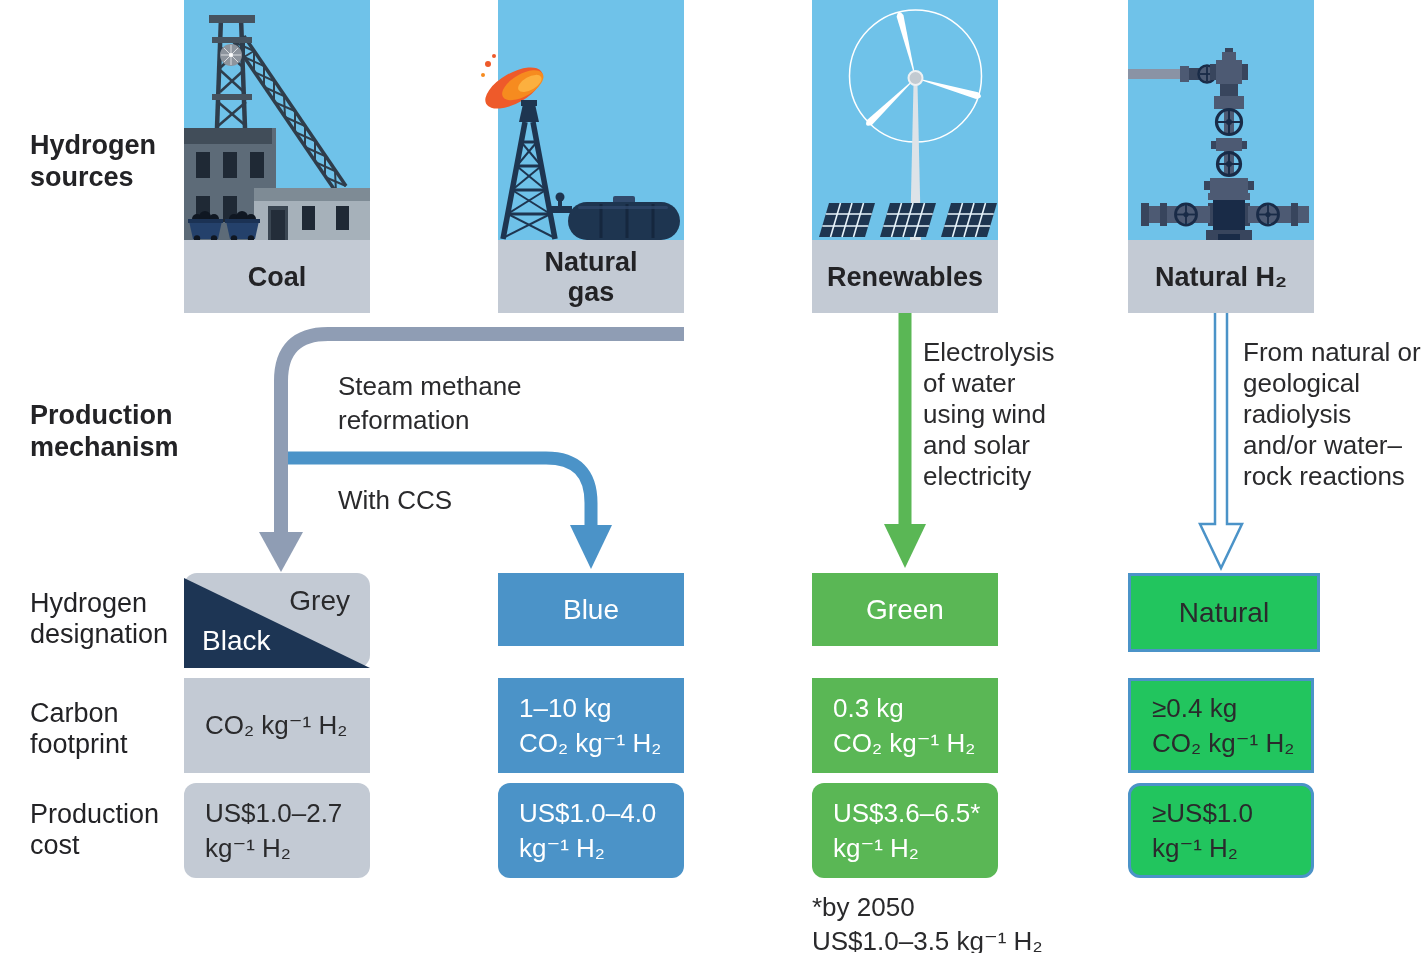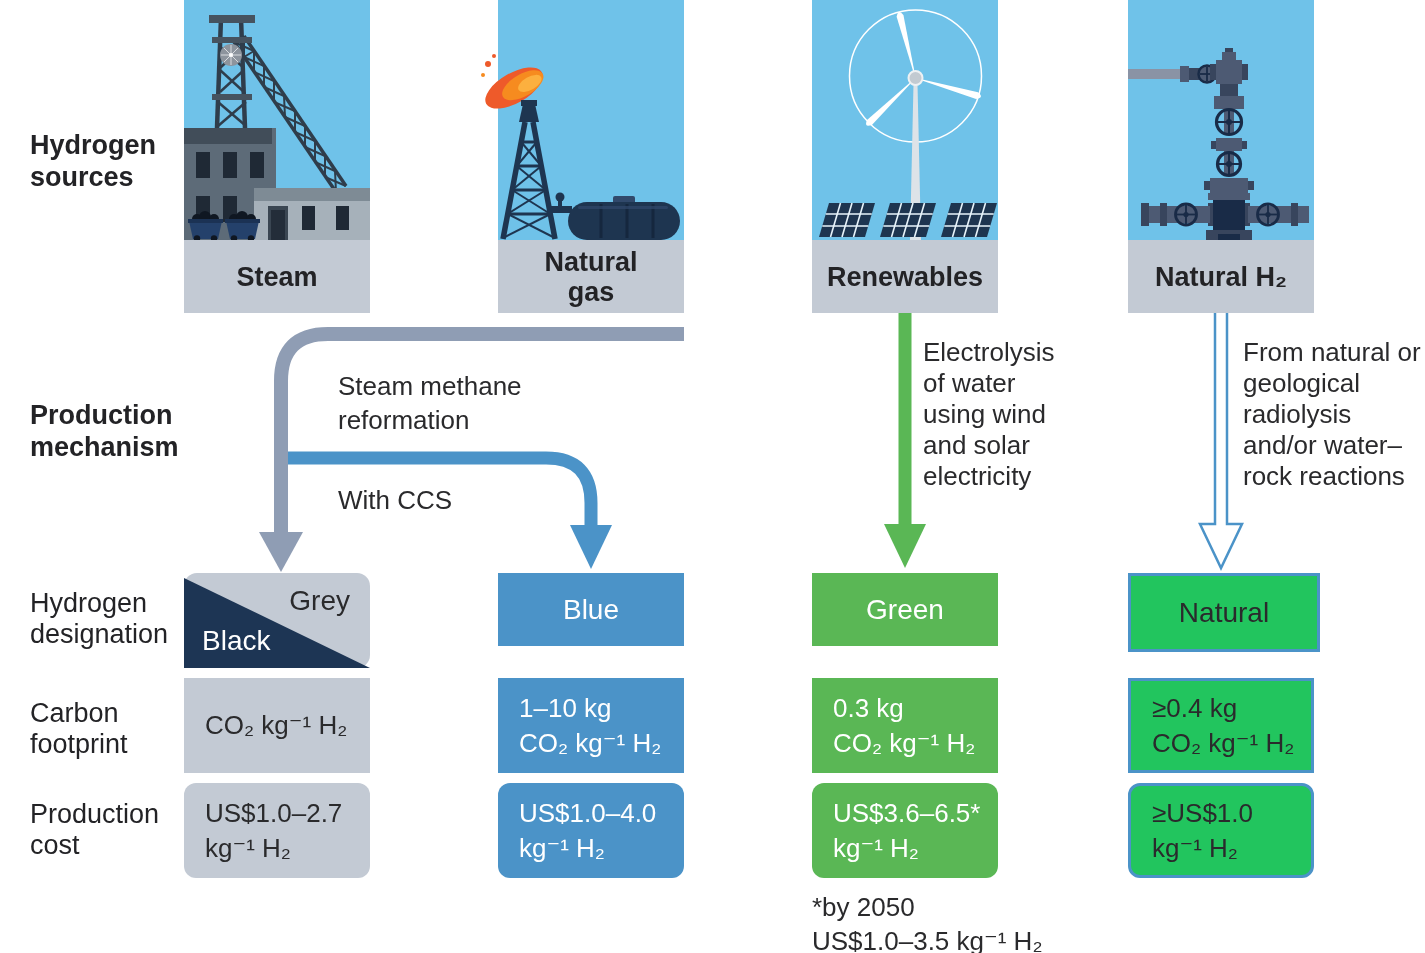--- a/index.html
+++ b/index.html
@@ -181,21 +181,21 @@
             <circle cx="30" cy="219" r="5" fill="#0f1722"></circle>
           <path d="M5 221 L38 221 L34 239 L9 239 Z" fill="#24416b"></path>
           <rect x="4" y="219" width="35" height="4" fill="#1b3254"></rect>
           <circle cx="13" cy="238.5" r="3.2" fill="#0f1722"></circle>
             <circle cx="30" cy="238.5" r="3.2" fill="#0f1722"></circle>
         </g>
       </g>
     </svg>
   </div>
   <div class="band x1">
-      <span>Steam</span>
+      <span>Coal</span>
     </div>
 
   <div class="illus x2">
     <svg width="186" height="240" viewBox="0 0 186 240">
 
       <g>
         <g transform="rotate(-30 16 88)">
           <ellipse cx="16" cy="88" rx="32" ry="15" fill="#ee5a2a"></ellipse>
           <ellipse cx="25" cy="90" rx="23" ry="11" fill="#f68b1f"></ellipse>
           <ellipse cx="32" cy="92" rx="13" ry="6.5" fill="#fcb03f"></ellipse>

